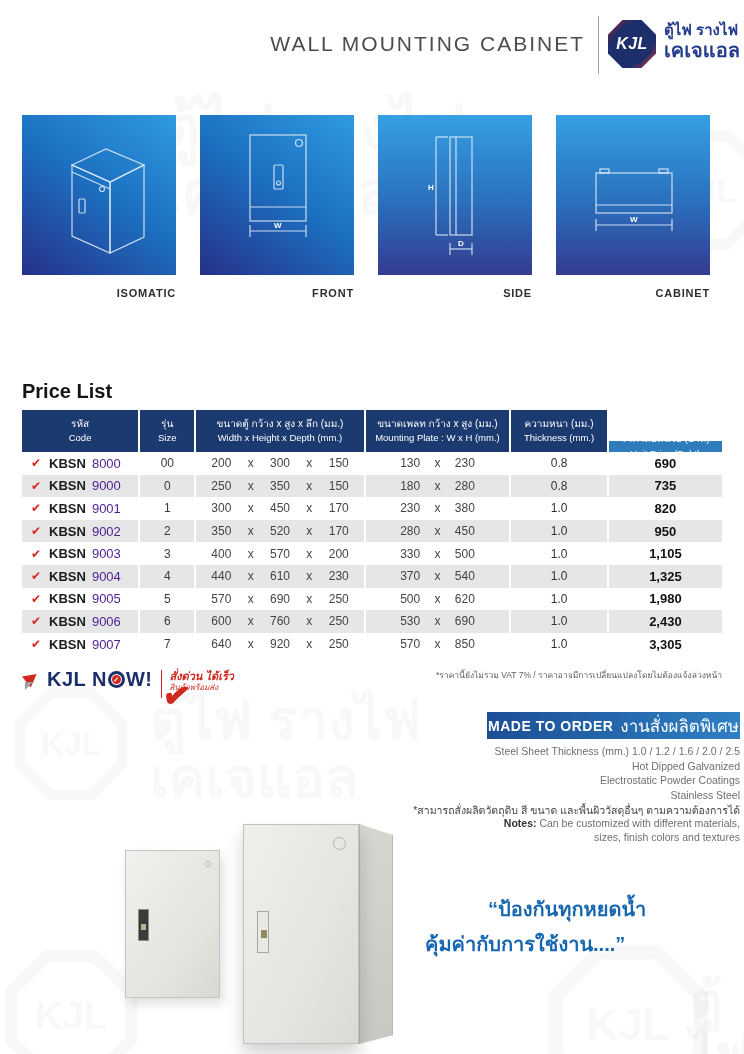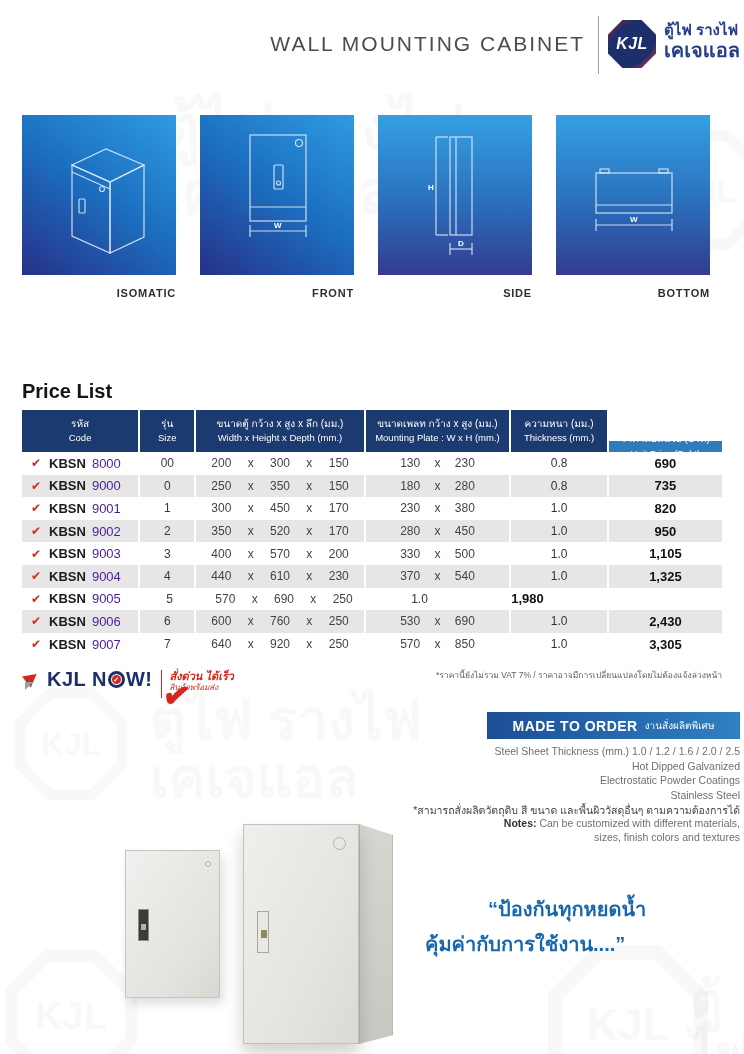--- a/index.html
+++ b/index.html
@@ -64,21 +64,21 @@
   .now-o .dot { width:9px; height:9px; border-radius:50%; background:#d0281e; color:#fff; font-size:7px; line-height:9px; text-align:center; }
   .now-div { width:1px; height:28px; background:#d0281e; margin:2px 7px 0 9px; }
   .now-tag { color:#d0281e; line-height:1.2; margin-top:2px; }
   .now-tag .t1 { font-size:11px; font-weight:bold; font-style:italic; }
   .now-tag .t2 { font-size:8px; font-style:italic; }
   .big-check { position:absolute; left:163px; top:676px; color:#d0281e; font-size:33px; transform:rotate(8deg); font-weight:bold; }
 
   
   .mto-banner { position:absolute; left:487px; top:712px; width:253px; height:27px; background:linear-gradient(90deg,#1c4e95,#2f80c3); color:#fff; display:flex; align-items:center; justify-content:center; gap:7px; }
   .mto-banner .en { font-size:14px; font-weight:bold; letter-spacing:0.5px; }
-  .mto-banner .th { font-size:10px; }
+  .mto-banner .th { font-size:17px; }
   .mto-lines { position:absolute; left:360px; top:744px; width:380px; text-align:right; font-size:10.5px; color:#6f6f6f; line-height:1.4; }
   .mto-thai-note { position:absolute; left:300px; top:802px; width:440px; text-align:right; font-size:10.5px; color:#444; }
   .mto-notes1 { position:absolute; left:360px; top:817px; width:380px; text-align:right; font-size:10.5px; color:#6f6f6f; }
   .mto-notes1 b { color:#333; }
   .mto-notes2 { position:absolute; left:360px; top:831px; width:380px; text-align:right; font-size:10.5px; color:#6f6f6f; }
 
   
   .cab-small { position:absolute; left:125px; top:850px; width:95px; height:148px; background:linear-gradient(125deg,#f0f0ee 0%,#e2e2de 70%,#d8d8d3 100%); border:1px solid #c6c6c1; box-shadow:3px 6px 10px rgba(0,0,0,0.13); }
   .cab-small .latch { position:absolute; left:12px; top:58px; width:11px; height:32px; background:#3b3b38; border:1px solid #8c8c86; }
   .cab-small .latch::after { content:""; position:absolute; left:2px; top:14px; width:5px; height:6px; background:#b9b295; }
@@ -193,21 +193,21 @@
         <line x1="40" y1="104" x2="40" y2="116"></line>
         <line x1="116" y1="104" x2="116" y2="116"></line>
         <line x1="40" y1="110" x2="116" y2="110"></line>
       </g>
       <text x="74" y="107" fill="#ffffff" font-size="8" font-weight="bold">W</text>
     </svg>
   </div>
   <div class="view-label vl1">ISOMATIC</div>
   <div class="view-label vl2">FRONT</div>
   <div class="view-label vl3">SIDE</div>
-  <div class="view-label vl4">BOTTOM</div>
+  <div class="view-label vl4">CABINET</div>
 
   <div class="pl-title">Price List</div>
   <div class="ptable">
     <div class="phead">
       <div class="hc w-code">
         <span class="th">รหัส</span>
           <span class="en">Code</span>
       </div>
       <div class="hc w-size">
         <span class="th">รุ่น</span>
@@ -304,20 +304,21 @@
           <div class="c price w-price">1,325</div>
         </div>
         <div class="prow">
           <div class="c code w-code">
             <span class="chk">✔</span>
             <span class="cbrand">KBSN</span>
             <span class="cnum">9005</span>
           </div>
           <div class="c size w-size">5</div>
           <div class="c cab w-cab">570 x 690 x 250</div>
+          <div class="c plate w-plate">500 x 620</div>
           <div class="c thick w-thick">1.0</div>
           <div class="c price w-price">1,980</div>
         </div>
         <div class="prow alt">
           <div class="c code w-code">
             <span class="chk">✔</span>
             <span class="cbrand">KBSN</span>
             <span class="cnum">9006</span>
           </div>
           <div class="c size w-size">6</div>

